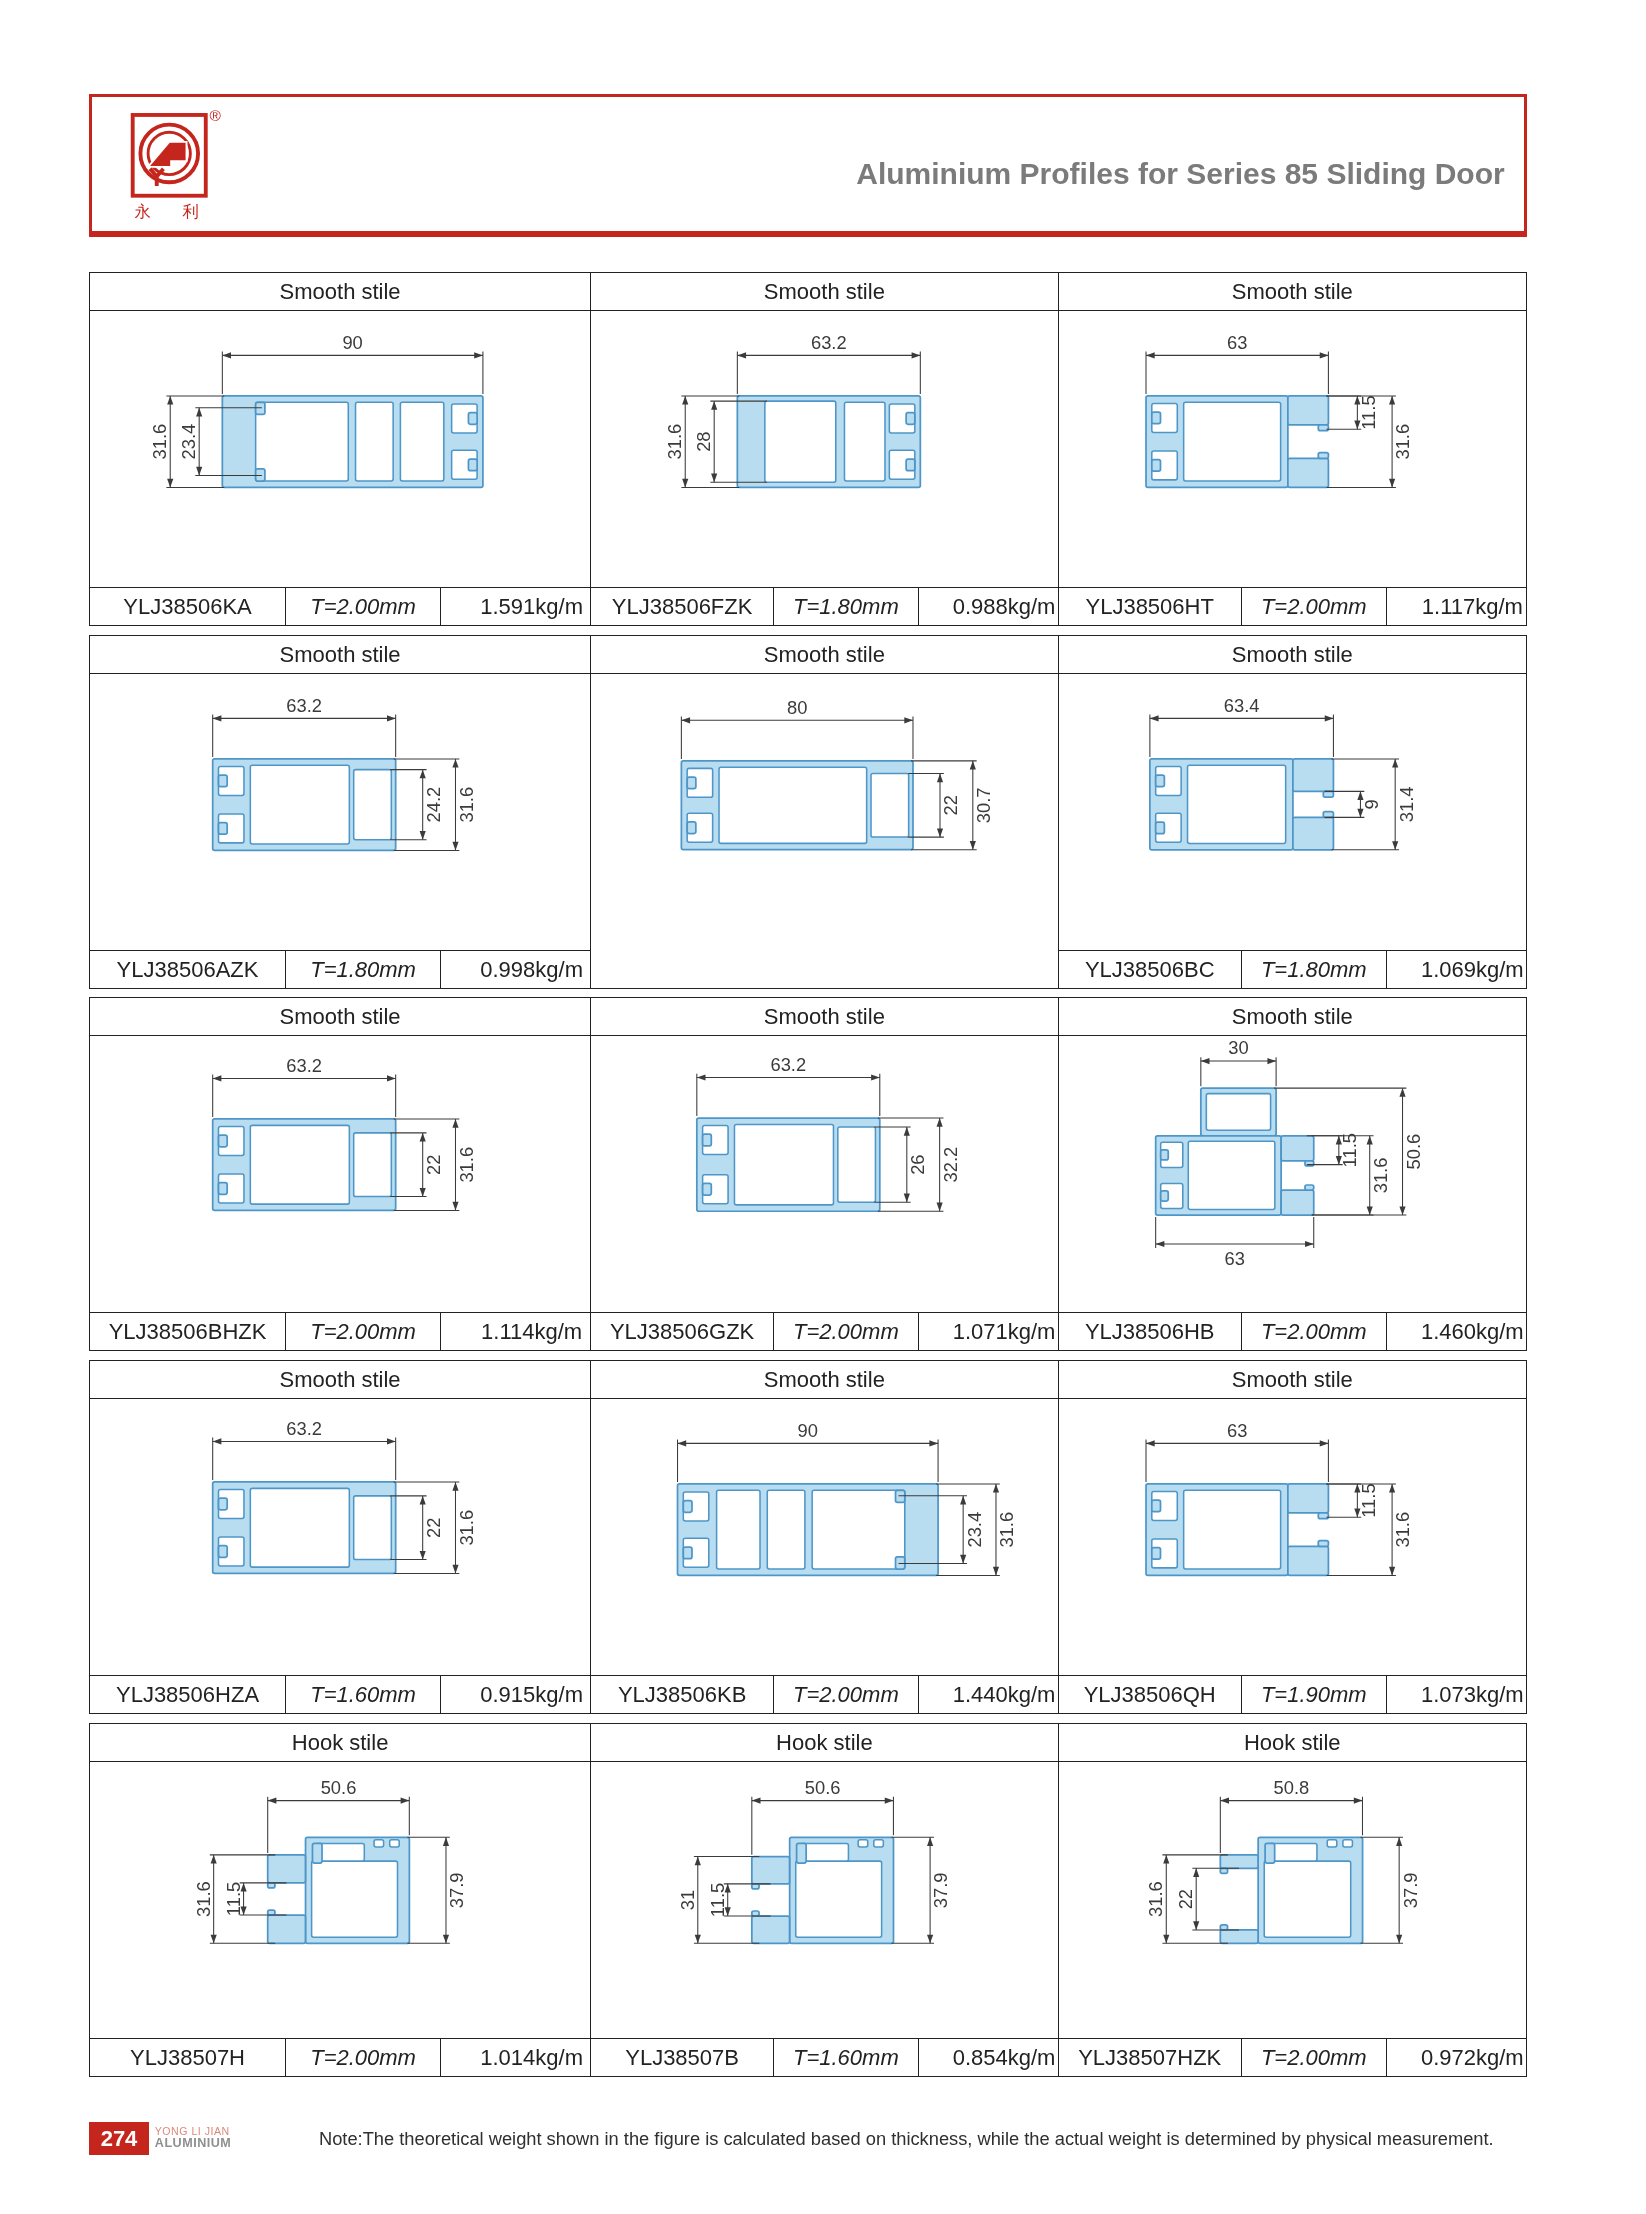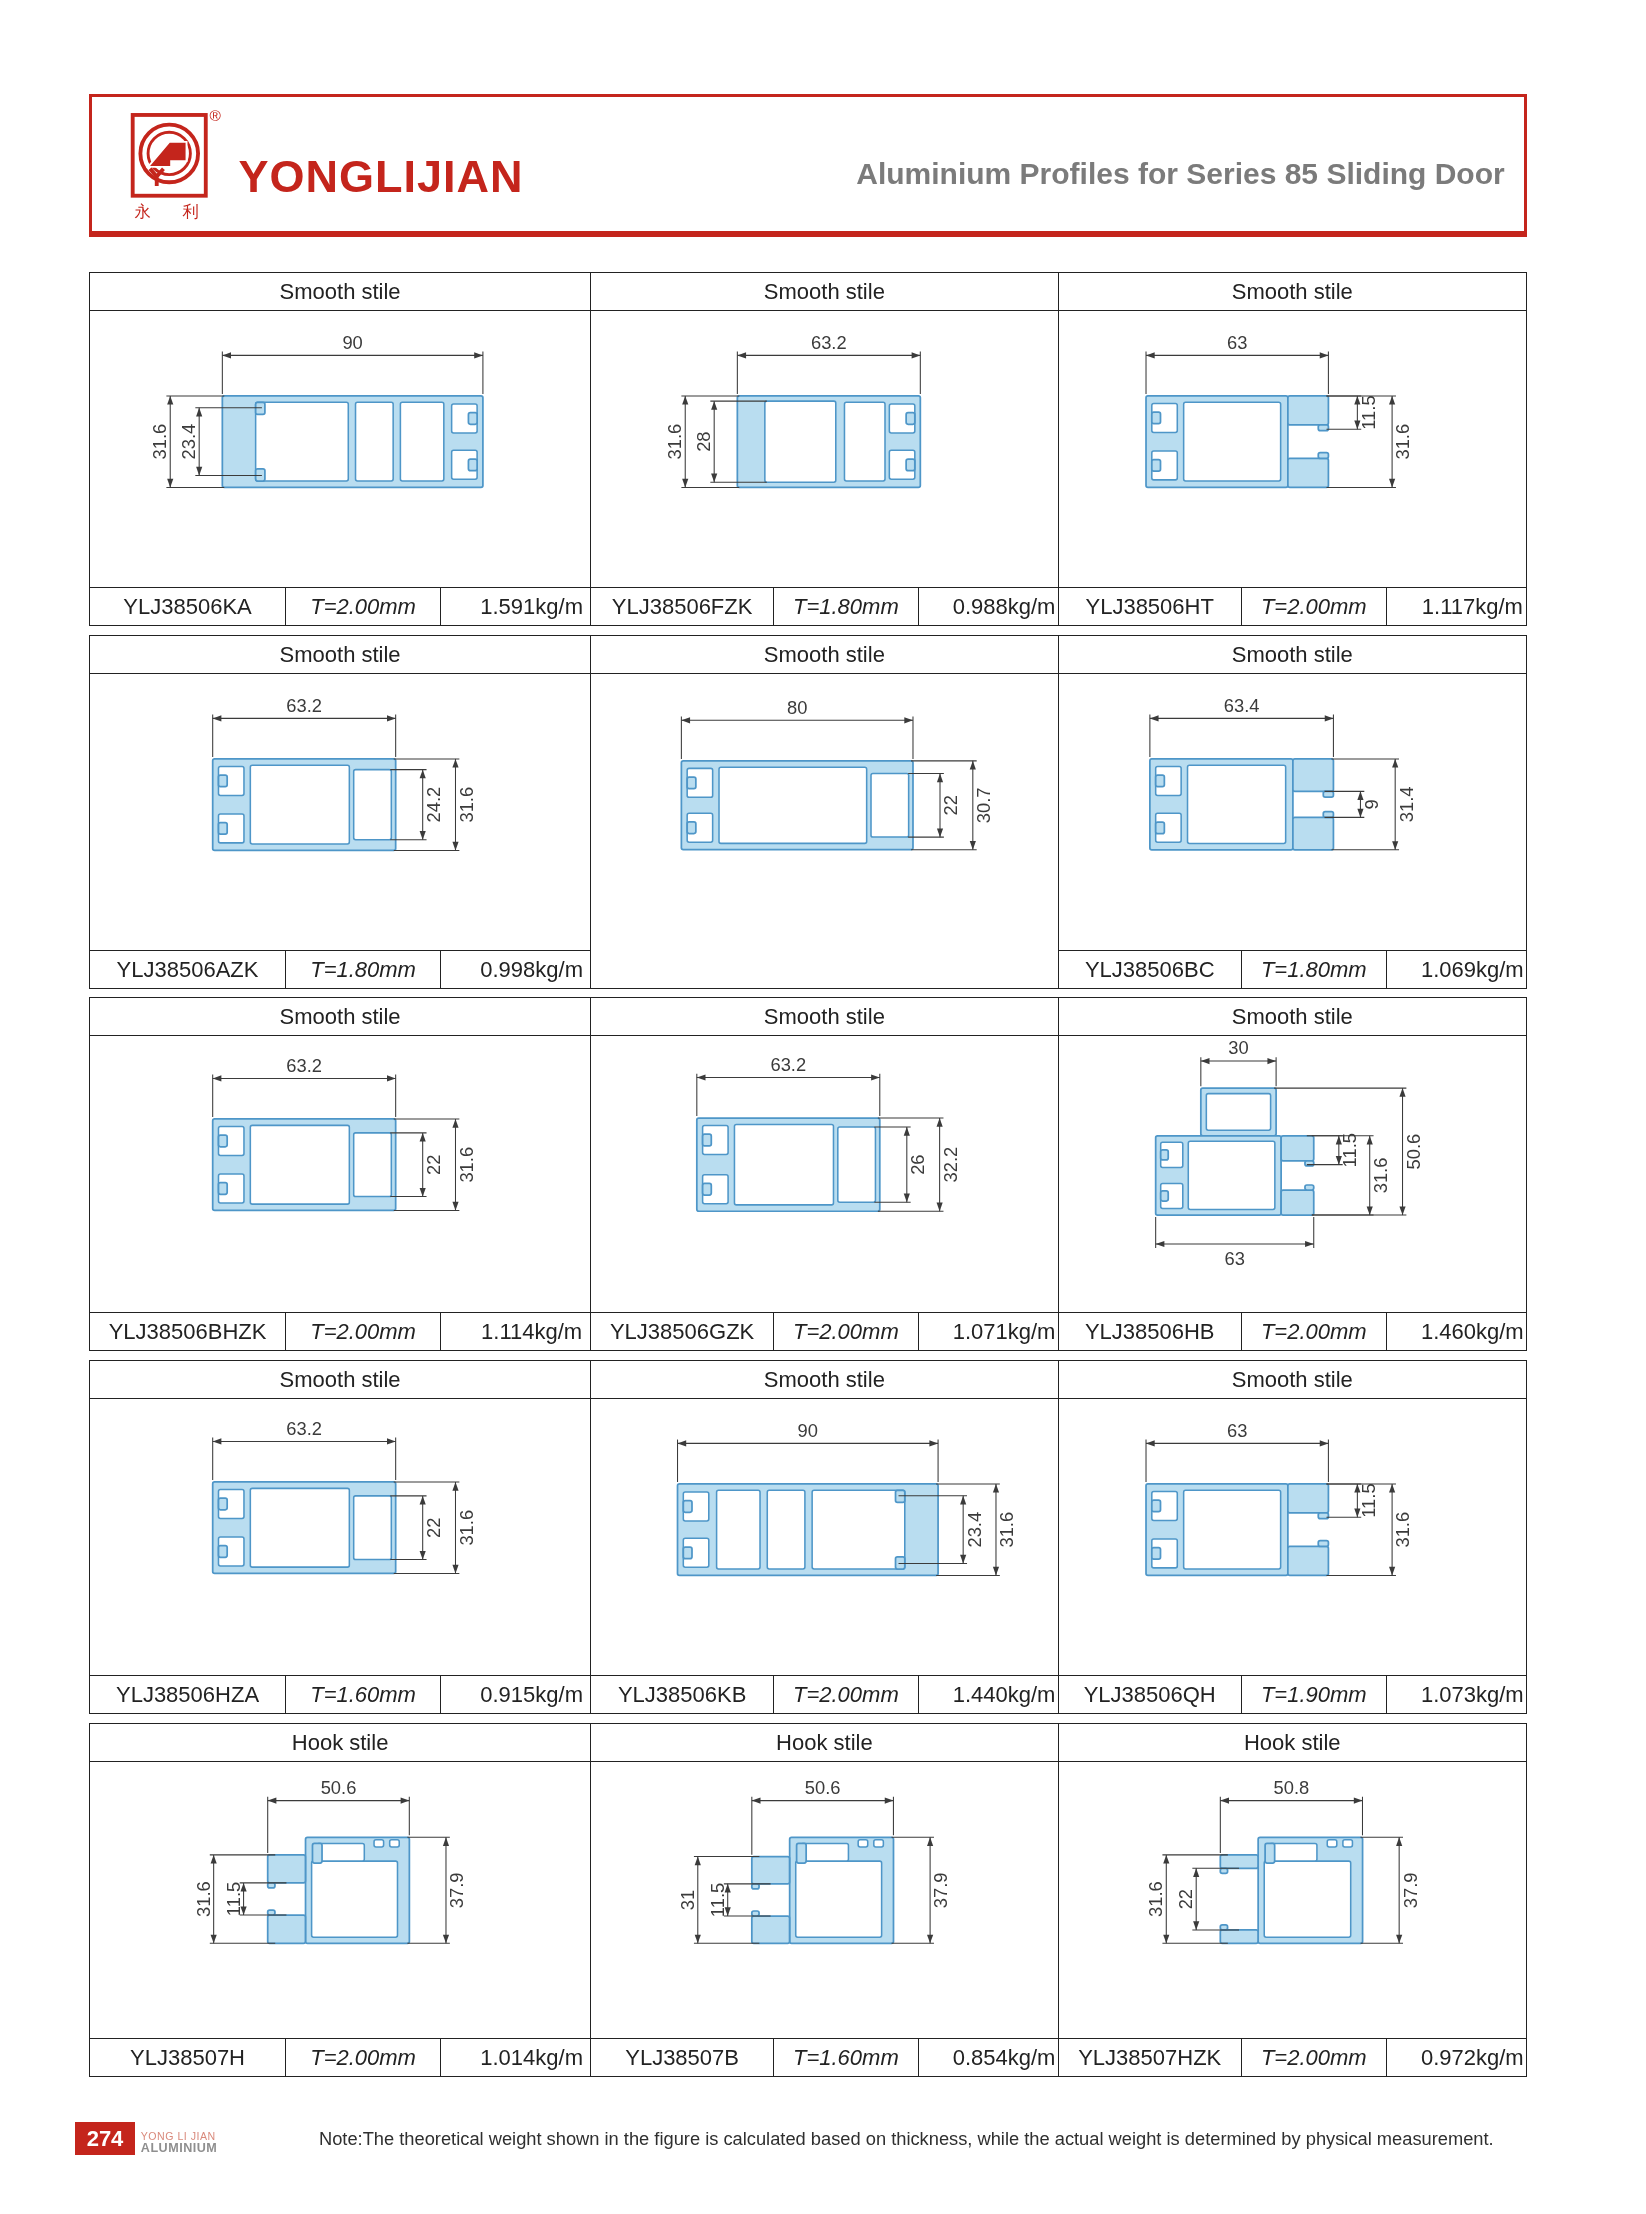--- a/index.html
+++ b/index.html
@@ -29,21 +29,21 @@
   .fc.model{width:39%;}
   .fc.th{width:31%;border-left:1.9px solid #222;font-style:italic;}
   .fc.wt{width:30%;border-left:1.9px solid #222;padding-left:32px;}
   
   .al{fill:#B9DDF0;stroke:#4E96C8;stroke-width:1.8;stroke-linejoin:round;}
   .cav{fill:#ffffff;stroke:#4E96C8;stroke-width:1.6;stroke-linejoin:round;}
   .dl{stroke:#3b3b3b;stroke-width:1.1;}
   .ar{fill:#3b3b3b;}
   .dt{font-family:"Liberation Sans","DejaVu Sans",sans-serif;font-size:19px;fill:#3b3b3b;}
   
-  .page-badge{position:absolute;left:75px;top:2122px;display:flex;align-items:flex-end;}
+  .page-badge{position:absolute;left:89px;top:2122px;display:flex;align-items:center;}
   .page-num{background:#C4251C;color:#fff;font-size:22px;font-weight:bold;
       width:60px;height:33px;line-height:33px;text-align:center;}
   .badge-brand{margin-left:5.8px;line-height:1.05;}
   .badge-line1{font-size:10.6px;color:#D9897B;letter-spacing:0.5px;}
   .badge-line2{font-size:12.6px;font-weight:bold;color:#8f8f8f;letter-spacing:0.5px;}
   .note{position:absolute;left:319px;top:2128px;font-size:18.3px;color:#2f2f2f;}
 </style>
 </head>
 <body>
 
@@ -53,21 +53,20 @@
     <div class="logo-wrap">
       <svg class="logo-emblem" viewBox="0 0 104 122">
         <rect x="8" y="10" width="76" height="84" fill="none" stroke="#C4251C" stroke-width="4"></rect>
         <circle cx="46" cy="50" r="30" fill="none" stroke="#C4251C" stroke-width="4"></circle>
         <circle cx="46" cy="50" r="22" fill="none" stroke="#C4251C" stroke-width="3"></circle>
         <path d="M24,64 L46,38 H64 V58 H48 V64 Z" fill="#C4251C" stroke="#fff" stroke-width="2"></path>
         <path d="M26,66 L33,74 L33,84 M33,74 L40,66" fill="none" stroke="#C4251C" stroke-width="4"></path>
         <text x="88" y="16" font-size="16" fill="#C4251C">®</text>
         <text x="10" y="116" font-size="17" fill="#C4251C" letter-spacing="14">永 利 坚</text>
       </svg>
-      <div class="brand-text">YONGLIJIAN</div>
     </div>
     <div class="doc-title">Aluminium Profiles for Series 85 Sliding Door</div>
   </div>
 
   <div class="grid" id="grid">
       <div class="row">
         <div class="cell">
           <div class="cell-header">Smooth stile</div>
           <div class="draw">
             <svg viewBox="0 0 480 286" class="dwg" preserveAspectRatio="xMidYMid meet">

